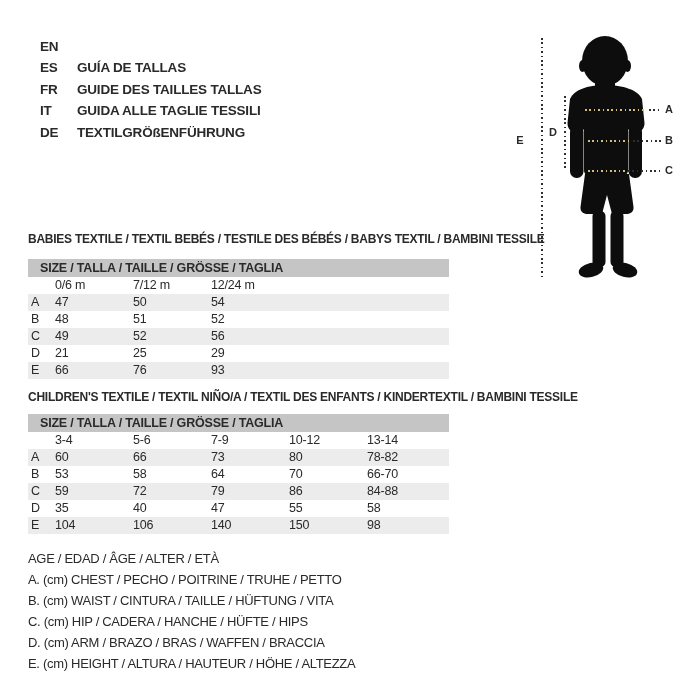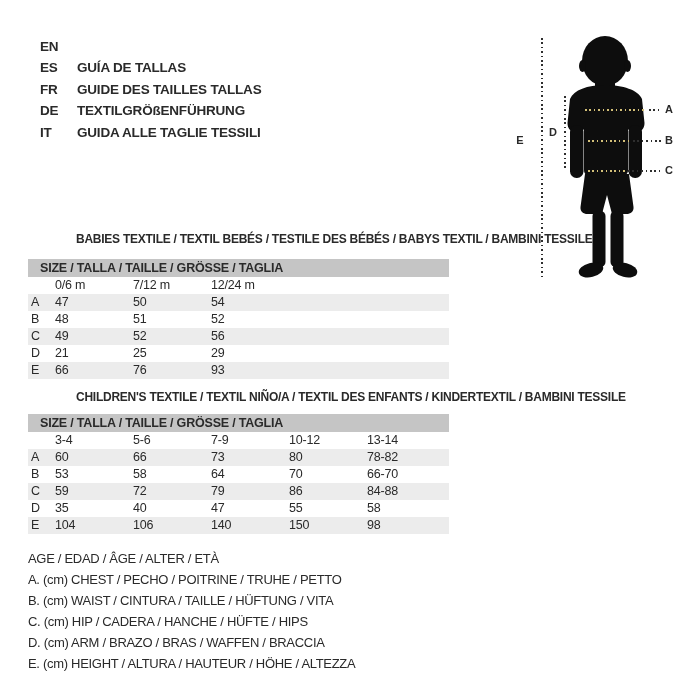--- a/index.html
+++ b/index.html
@@ -7,21 +7,21 @@
     position:relative;width:700px;height:700px;background:#ffffff;overflow:hidden;
     font-family:"Liberation Sans", sans-serif;color:var(--text,#2a2a2a);
     -webkit-font-smoothing:antialiased;
   }
   .abs{position:absolute;}
   
   .lang-list{left:28px;top:36px;width:320px;margin-left:12px;}
   .lang-row{display:flex;line-height:21.4px;font-size:13.5px;font-weight:700;letter-spacing:-0.2px;}
   .lang-code{width:37px;flex:0 0 37px;}
   
-  .section-heading{left:28px;font-size:12px;font-weight:700;letter-spacing:-0.25px;white-space:nowrap;margin-left:48px;}
+  .section-heading{left:28px;font-size:12px;font-weight:700;letter-spacing:-0.25px;white-space:nowrap;}
   
   .size-table{left:28px;width:421px;}
   .size-bar{height:18px;line-height:18px;background:var(--size-bar-bg,#c5c5c5);
     font-size:12.5px;font-weight:700;letter-spacing:-0.2px;padding-left:12px;box-sizing:border-box;}
   .t-row{display:flex;height:17px;line-height:17px;font-size:12.5px;letter-spacing:-0.2px;}
   .t-row.shade{background:var(--row-shade,#ececec);}
   .cell{width:78px;flex:0 0 78px;text-align:left;}
   .cell.label{width:24px;flex:0 0 24px;text-align:left;padding-left:3px;}
   
   .legend{left:28px;top:549px;width:450px;}
@@ -43,26 +43,26 @@
   </div>
   <div class="lang-row">
     <span class="lang-code">ES</span>
     <span class="lang-title">GUÍA DE TALLAS</span>
   </div>
   <div class="lang-row">
     <span class="lang-code">FR</span>
     <span class="lang-title">GUIDE DES TAILLES TALLAS</span>
   </div>
   <div class="lang-row">
+    <span class="lang-code">IT</span>
+    <span class="lang-title">GUIDA ALLE TAGLIE TESSILI</span>
+  </div>
+  <div class="lang-row">
     <span class="lang-code">DE</span>
     <span class="lang-title">TEXTILGRÖßENFÜHRUNG</span>
-  </div>
-  <div class="lang-row">
-    <span class="lang-code">IT</span>
-    <span class="lang-title">GUIDA ALLE TAGLIE TESSILI</span>
   </div>
 </div>
 
 <svg class="abs silhouette" viewBox="0 0 130 255" xmlns="http://www.w3.org/2000/svg">
   <ellipse cx="65" cy="33" rx="23" ry="25"></ellipse>
   <ellipse cx="42.5" cy="38" rx="3.5" ry="6"></ellipse>
   <ellipse cx="87.5" cy="38" rx="3.5" ry="6"></ellipse>
   <rect x="55" y="44" width="20" height="24"></rect>
   <path d="M65,57 C47,57 34,62 30,71 L27.5,95 C27.5,101 31,104.5 36.5,103.5 L44,101.5 L44,142 C44,146 47,148 51,148 L81,148 C85,148 88,146 88,142 L88,101.5 L95.5,103.5 C101,104.5 104.5,101 104.5,95 L102,71 C98,62 83,57 65,57 Z"></path>
   <rect x="30" y="97" width="13.5" height="53" rx="6.5"></rect>

